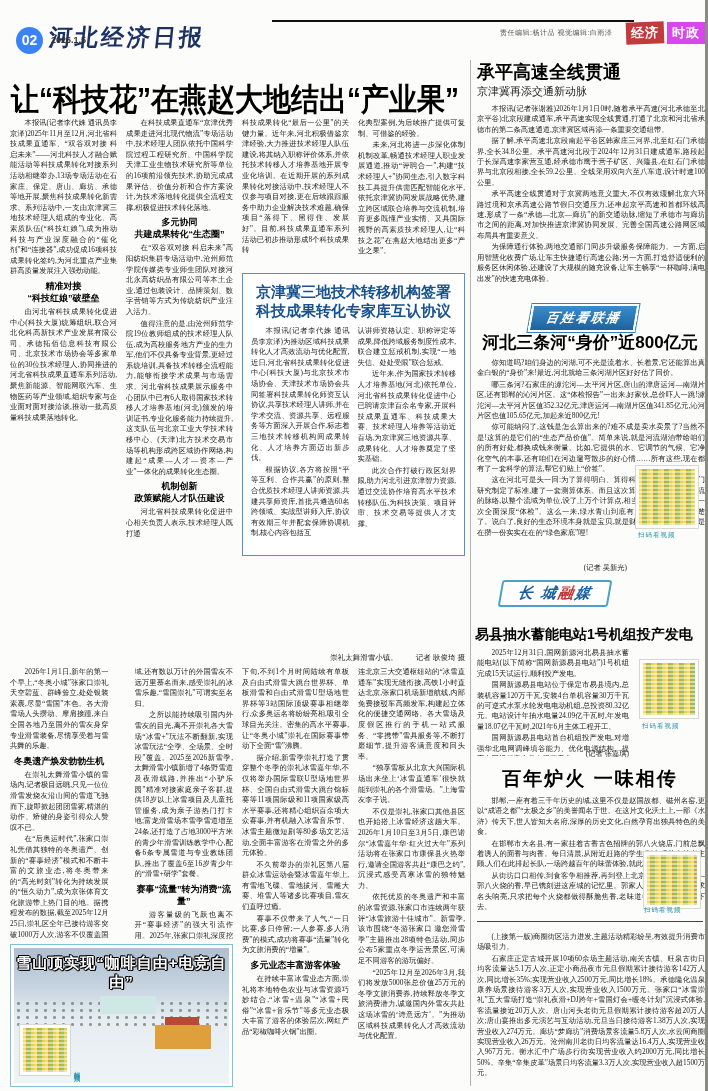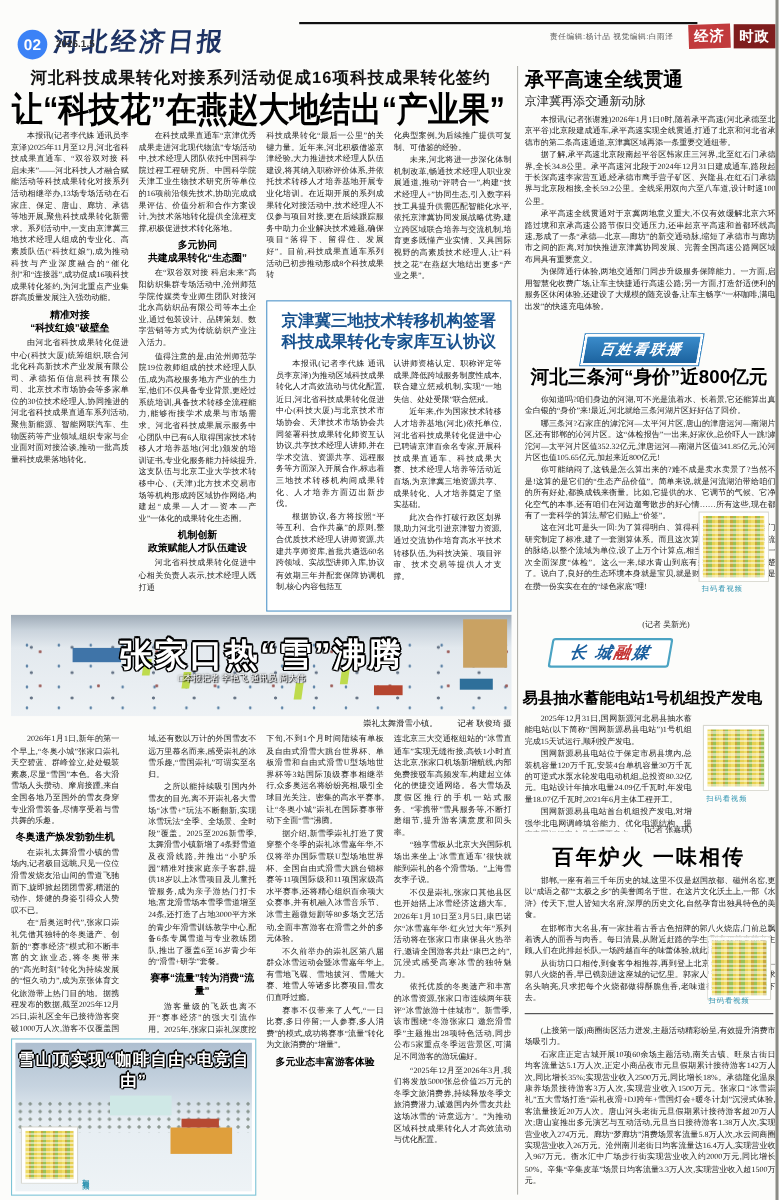--- a/index.html
+++ b/index.html
@@ -11,21 +11,21 @@
   .pageno{left:16px;top:27px;width:27px;height:27px;border-radius:50%;background:#3b82f6;
           color:#fff;font:bold 14px/27px "Liberation Sans",sans-serif;text-align:center;}
   .masthead{left:49px;top:22px;font:bold 23px "Liberation Serif",serif;color:#1d3263;
             letter-spacing:3px;transform:skewX(-6deg);}
   .pdate{left:51px;top:35px;font:bold 9px "Liberation Sans",sans-serif;color:#333;}
   .topline{left:272px;top:20px;width:362px;height:2px;background:#111;}
   .editors{left:500px;top:28px;font:7px "Liberation Sans",sans-serif;color:#555;letter-spacing:.5px;}
   .badge{top:22px;width:38px;height:22px;color:#fff;text-align:center;
          font:bold 13px/22px "Liberation Sans",sans-serif;letter-spacing:1px;}
   .badge.red{left:626px;background:#c13a3c;transform:rotate(-2deg);}
-  .badge.blue{left:667px;background:#7f1d1d;}
+  .badge.blue{left:667px;background:#d946ef;}
   
   .kicker{left:8px;top:61px;width:458px;text-align:center;
           font:bold 15px "Liberation Sans",sans-serif;letter-spacing:1px;color:#111;}
   .headline{left:0px;top:79px;width:470px;text-align:center;
             font:900 28px "Liberation Sans",sans-serif;color:#000;letter-spacing:0px;
             transform:scale(1,1.12);transform-origin:top;}
   
   .flow{font-size:7.3px;line-height:10.6px;text-align:justify;color:#222;}
   .flow p{margin:0 0 1px 0;text-indent:2em;}
   .flow p.ni{text-indent:0;}
@@ -116,21 +116,20 @@
 <div class="page">
 
   <div class="abs pageno">02</div>
   <div class="abs masthead">河北经济日报</div>
   <div class="abs pdate">2026.1.5</div>
   <div class="abs topline"></div>
   <div class="abs editors">责任编辑:杨计品  视觉编辑:白雨泽</div>
   <div class="abs badge red sans">经济</div>
   <div class="abs badge blue sans">时政</div>
 
-  <div class="abs kicker">河北科技成果转化对接系列活动促成16项科技成果转化签约</div>
   <div class="abs headline">让“科技花”在燕赵大地结出“产业果”</div>
 
   <div class="abs maincols">
     <div class="mcol flow">
         <p>本报讯(记者李代姝 通讯员李京泽)2025年11月至12月,河北省科技成果直通车、“双谷双对接 科启未来”——河北科技人才融合赋能活动等科技成果转化对接系列活动相继举办,13场专场活动在石家庄、保定、唐山、廊坊、承德等地开展,聚焦科技成果转化新需求。系列活动中,一支由京津冀三地技术经理人组成的专业化、高素质队伍(“科技红娘”),成为推动科技与产业深度融合的“催化剂”和“连接器”,成功促成16项科技成果转化签约,为河北重点产业集群高质量发展注入强劲动能。</p>
         <h4>精准对接
 “科技红娘”破壁垒</h4>
         <p>由河北省科技成果转化促进中心(科技大厦)统筹组织,联合河北化科高新技术产业发展有限公司、承德拓佰信息科技有限公司、北京技术市场协会等多家单位的30位技术经理人,协同推进的河北省科技成果直通车系列活动,聚焦新能源、智能网联汽车、生物医药等产业领域,组织专家与企业面对面对接洽谈,推动一批高质量科技成果落地转化。</p>
       </div>
     <div class="mcol flow">
@@ -165,32 +164,20 @@
           <div class="bcol flow">
               <p class="ni">认讲师资格认定、职称评定等成果,降低跨域服务制度性成本,联合建立惩戒机制,实现“一地失信、处处受限”联合惩戒。</p>
               <p>近年来,作为国家技术转移人才培养基地(河北)依托单位,河北省科技成果转化促进中心已聘请京津百余名专家,开展科技成果直通车、科技成果大赛、技术经理人培养等活动近百场,为京津冀三地资源共享、成果转化、人才培养奠定了坚实基础。</p>
               <p>此次合作打破行政区划界限,助力河北引进京津智力资源,通过交流协作培育高水平技术转移队伍,为科技决策、项目评审、技术交易等提供人才支撑。</p>
             </div>
         </div>
       </div>
     </div>
   </div>
 
-  <div class="abs photo">
-    <div class="abs bldg" style="right:4px;top:4px;width:40px;height:44px;"></div>
-    <div class="abs banner" style="left:56px;top:30px;width:44px;height:13px;"></div>
-    <div class="abs banner" style="left:408px;top:58px;width:30px;height:10px;background:#2e6f9a;"></div>
-    <div class="abs banner" style="left:330px;top:64px;width:26px;height:9px;background:#b5452f;"></div>
-    <div class="abs flag" style="left:120px;top:40px;"></div>
-    <div class="abs flag" style="left:156px;top:52px;"></div>
-    <div class="abs flag" style="left:258px;top:62px;"></div>
-    <div class="abs flag" style="left:300px;top:48px;"></div>
-    <div class="abs ptitle">张家口热“雪”沸腾</div>
-    <div class="abs pbyline">□本报记者 李艳飞 通讯员 周大伟</div>
-  </div>
   <div class="abs caption">
     <b>崇礼太舞滑雪小镇。</b><span>记者 耿俊琦 摄</span>
   </div>
 
   <div class="abs skicols">
     <div class="lwrap">
       <div class="cols12">
         <div class="mcol flow">
             <p>2026年1月1日,新年的第一个早上,“冬奥小城”张家口崇礼天空碧蓝、群峰耸立,处处银装素裹,尽显“雪国”本色。各大滑雪场人头攒动、摩肩接踵,来自全国各地乃至国外的雪友身穿专业滑雪装备,尽情享受着与雪共舞的乐趣。</p>
             <h4>冬奥遗产焕发勃勃生机</h4>
@@ -215,20 +202,21 @@
           <div class="abs qrlabel vert" style="left:58px;bottom:12px;">扫码看视频</div>
         </div>
       </div>
     </div>
     <div class="tallcol flow">
         <p class="ni">下旬,不到1个月时间陆续有单板及自由式滑雪大跳台世界杯、单板滑雪和自由式滑雪U型场地世界杯等3站国际顶级赛事相继举行,众多奥运名将纷纷亮相,吸引全球目光关注。密集的高水平赛事,让“冬奥小城”崇礼在国际赛事带动下全面“雪”沸腾。</p>
         <p>据介绍,新雪季崇礼打造了贯穿整个冬季的崇礼冰雪嘉年华,不仅将举办国际雪联U型场地世界杯、全国自由式滑雪大跳台锦标赛等11项国际级和11项国家级高水平赛事,还将精心组织百余项大众赛事,并有机融入冰雪音乐节、冰雪主题微短剧等80多场文艺活动,全面丰富游客在滑雪之外的多元体验。</p>
         <p>不久前举办的崇礼区第八届群众冰雪运动会暨冰雪嘉年华上,有雪地飞碟、雪地拔河、雪雕大赛、堆雪人等诸多比赛项目,雪友们直呼过瘾。</p>
         <p>赛事不仅带来了人气,“一日比赛,多日停留;一人参赛,多人消费”的模式,成功将赛事“流量”转化为文旅消费的“增量”。</p>
         <h4>多元业态丰富游客体验</h4>
+        <p>在持续丰富冰雪业态方面,崇礼将本地特色农业与冰雪资源巧妙结合,“冰雪+温泉”“冰雪+民俗”“冰雪+音乐节”等多元业态极大丰富了游客的体验层次,网红产品“彩椒咖啡火锅”出圈。</p>
       </div>
     <div class="tallcol flow">
         <p class="ni">连北京三大交通枢纽站的“冰雪直通车”实现无缝衔接,高铁1小时直达北京,张家口机场新增航线,内部免费接驳车高频发车,构建起立体化的便捷交通网络。各大雪场及度假区推行的手机一站式服务、“零携带”雪具服务等,不断打磨细节,提升游客满意度和回头率。</p>
         <p>“独享雪板从北京大兴国际机场出来坐上‘冰雪直通车’很快就能到崇礼的各个滑雪场。”上海雪友李子说。</p>
         <p>不仅是崇礼,张家口其他县区也开始搭上冰雪经济这趟大车。2026年1月10日至3月5日,康巴诺尔“冰雪嘉年华·红火过大年”系列活动将在张家口市康保县火热举行,邀请全国游客共赴“康巴之约”,沉浸式感受高寒冰雪的独特魅力。</p>
         <p>依托优质的冬奥遗产和丰富的冰雪资源,张家口市连续两年获评“冰雪旅游十佳城市”。新雪季,该市围绕“冬游张家口 邀您滑雪季”主题推出28项特色活动,同步公布5家重点冬季运营景区,可满足不同游客的游玩偏好。</p>
         <p>“2025年12月至2026年3月,我们将发放5000张总价值25万元的冬季文旅消费券,持续释放冬季文旅消费潜力,诚邀国内外雪友共赴这场冰雪的‘诗意远方’。”为推动区域科技成果转化人才高效流动与优化配置。</p>
       </div>
   </div>
 

